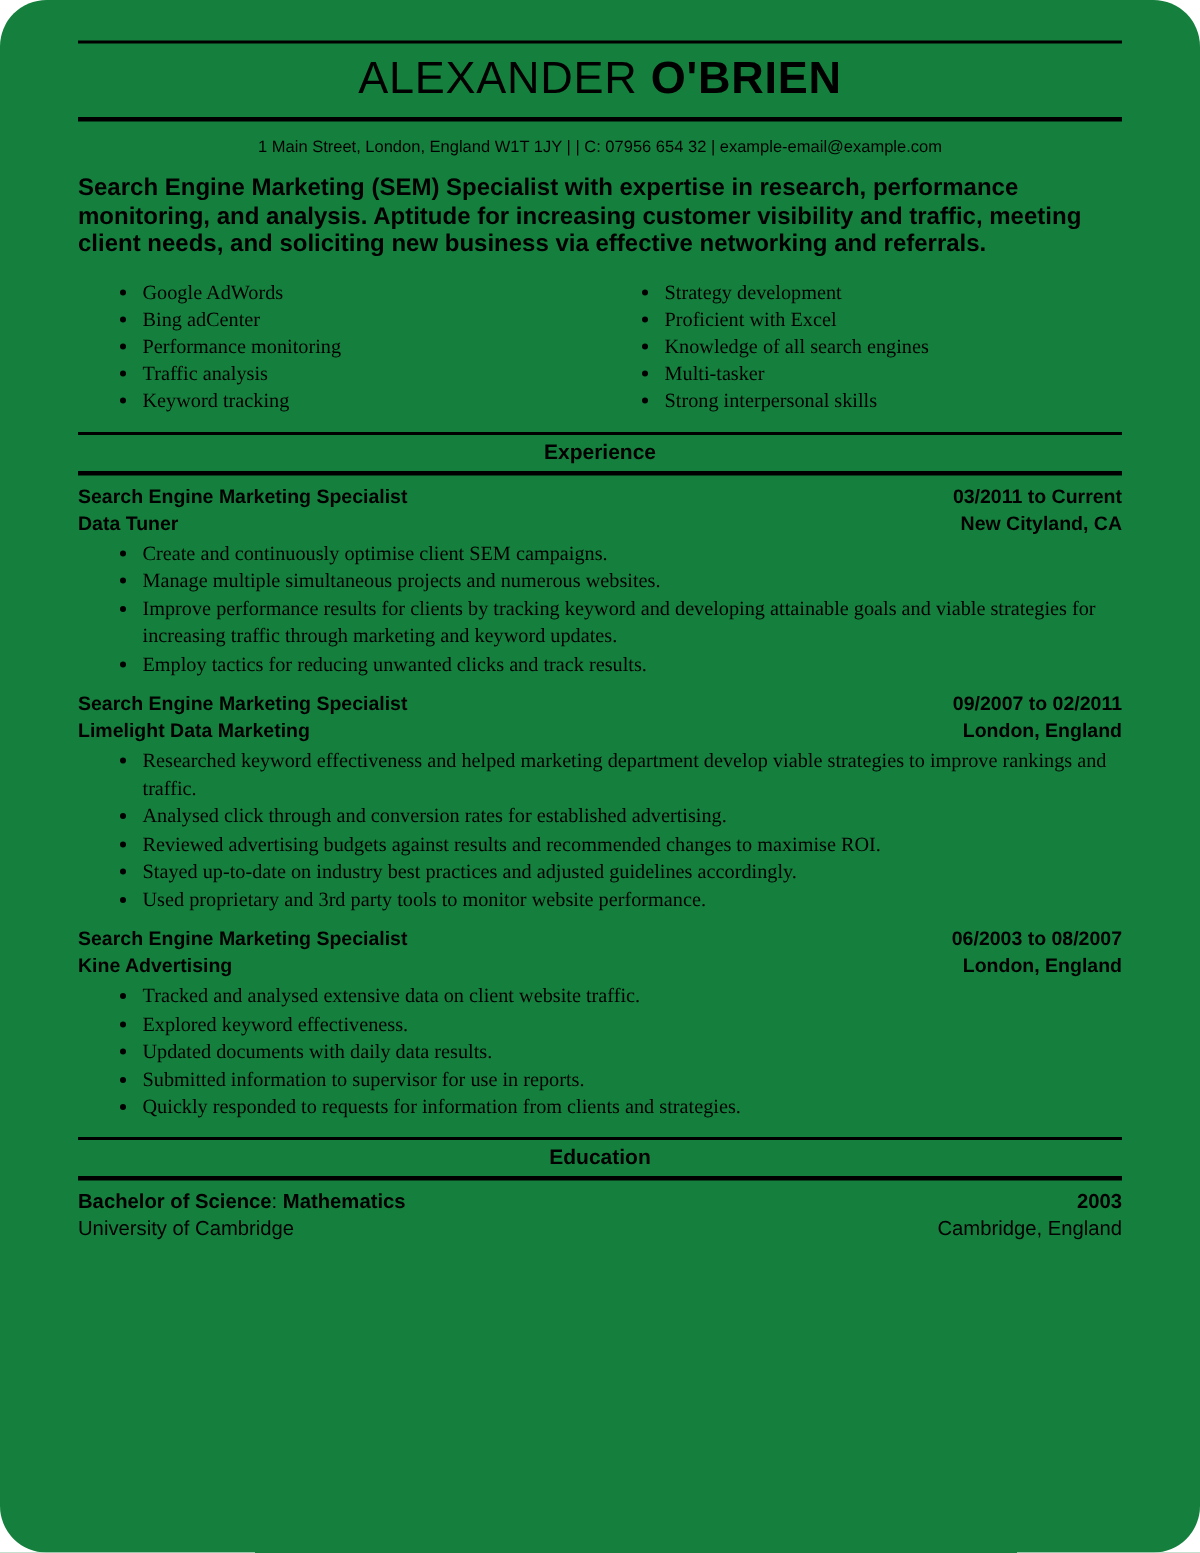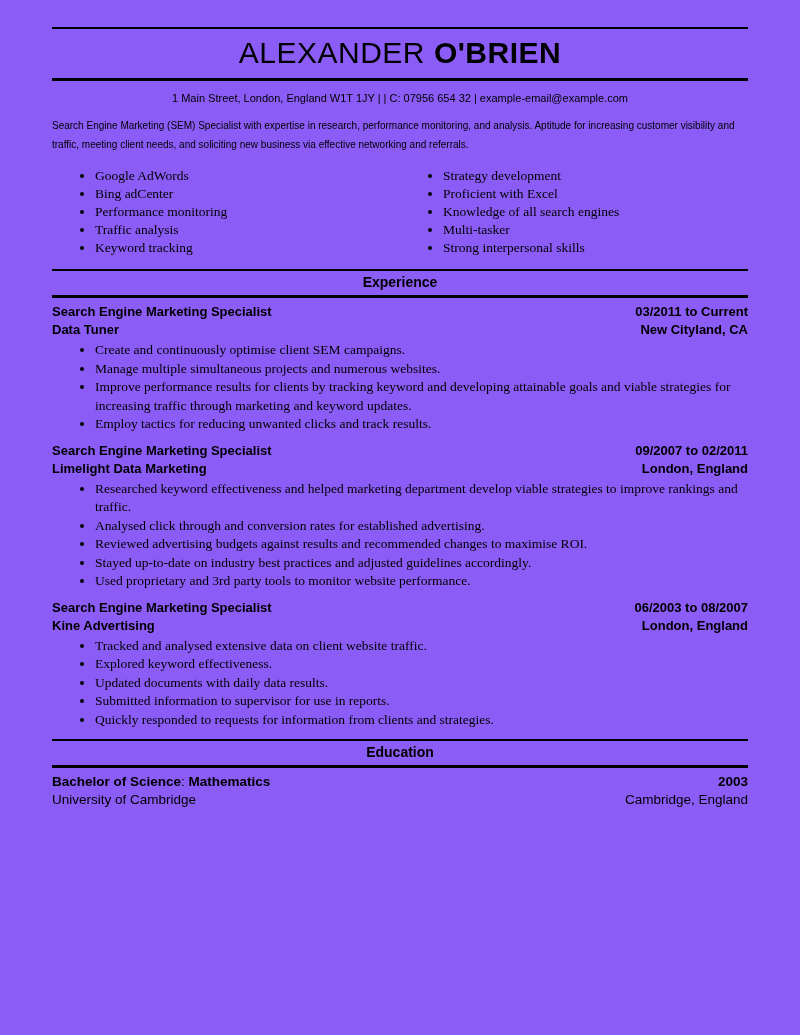--- a/index.html
+++ b/index.html
@@ -5,23 +5,24 @@
   * { box-sizing: border-box; }
   html, body { margin: 0; padding: 0; background: #ffffff; }
   body {
     font-family: "Liberation Sans", sans-serif;
     color: #000000;
     width: 800px;
   }
   .page {
     width: 800px;
     height: 1035px;
-    background: #8b5cf6;
+    background: #15803d;
     padding: 27px 52px 4px 52px;
     overflow: hidden;
+    border-radius: 31px;
   }
   .rule { border: 0; border-top: 2px solid #000; margin: 0; }
   .rule.thick { border-top-width: 3px; }
 
   .name {
     text-align: center;
     font-size: 30px;
     font-weight: 400;
     letter-spacing: 0.5px;
     margin: 7px 0 8px 0;
@@ -39,22 +40,23 @@
   .sect-head { margin-top: 0; }
   .sect-head .title {
     text-align: center;
     font-weight: 700;
     font-size: 14px;
     line-height: 17px;
     margin: 3px 0 4px 0;
   }
 
   .body-text {
-    font-size: 10px;
+    font-size: 16px;
     line-height: 18.5px;
+    font-weight: bold;
   }
   .summary-text { margin: 6px 0 13px 0; }
 
   ul.blist {
     margin: 0;
     padding: 0 0 0 43px;
     font-size: 13.5px;
     line-height: 18px;
   }
   ul.blist li { padding: 0; margin: 0; font-family: Liberation Serif, serif; }

